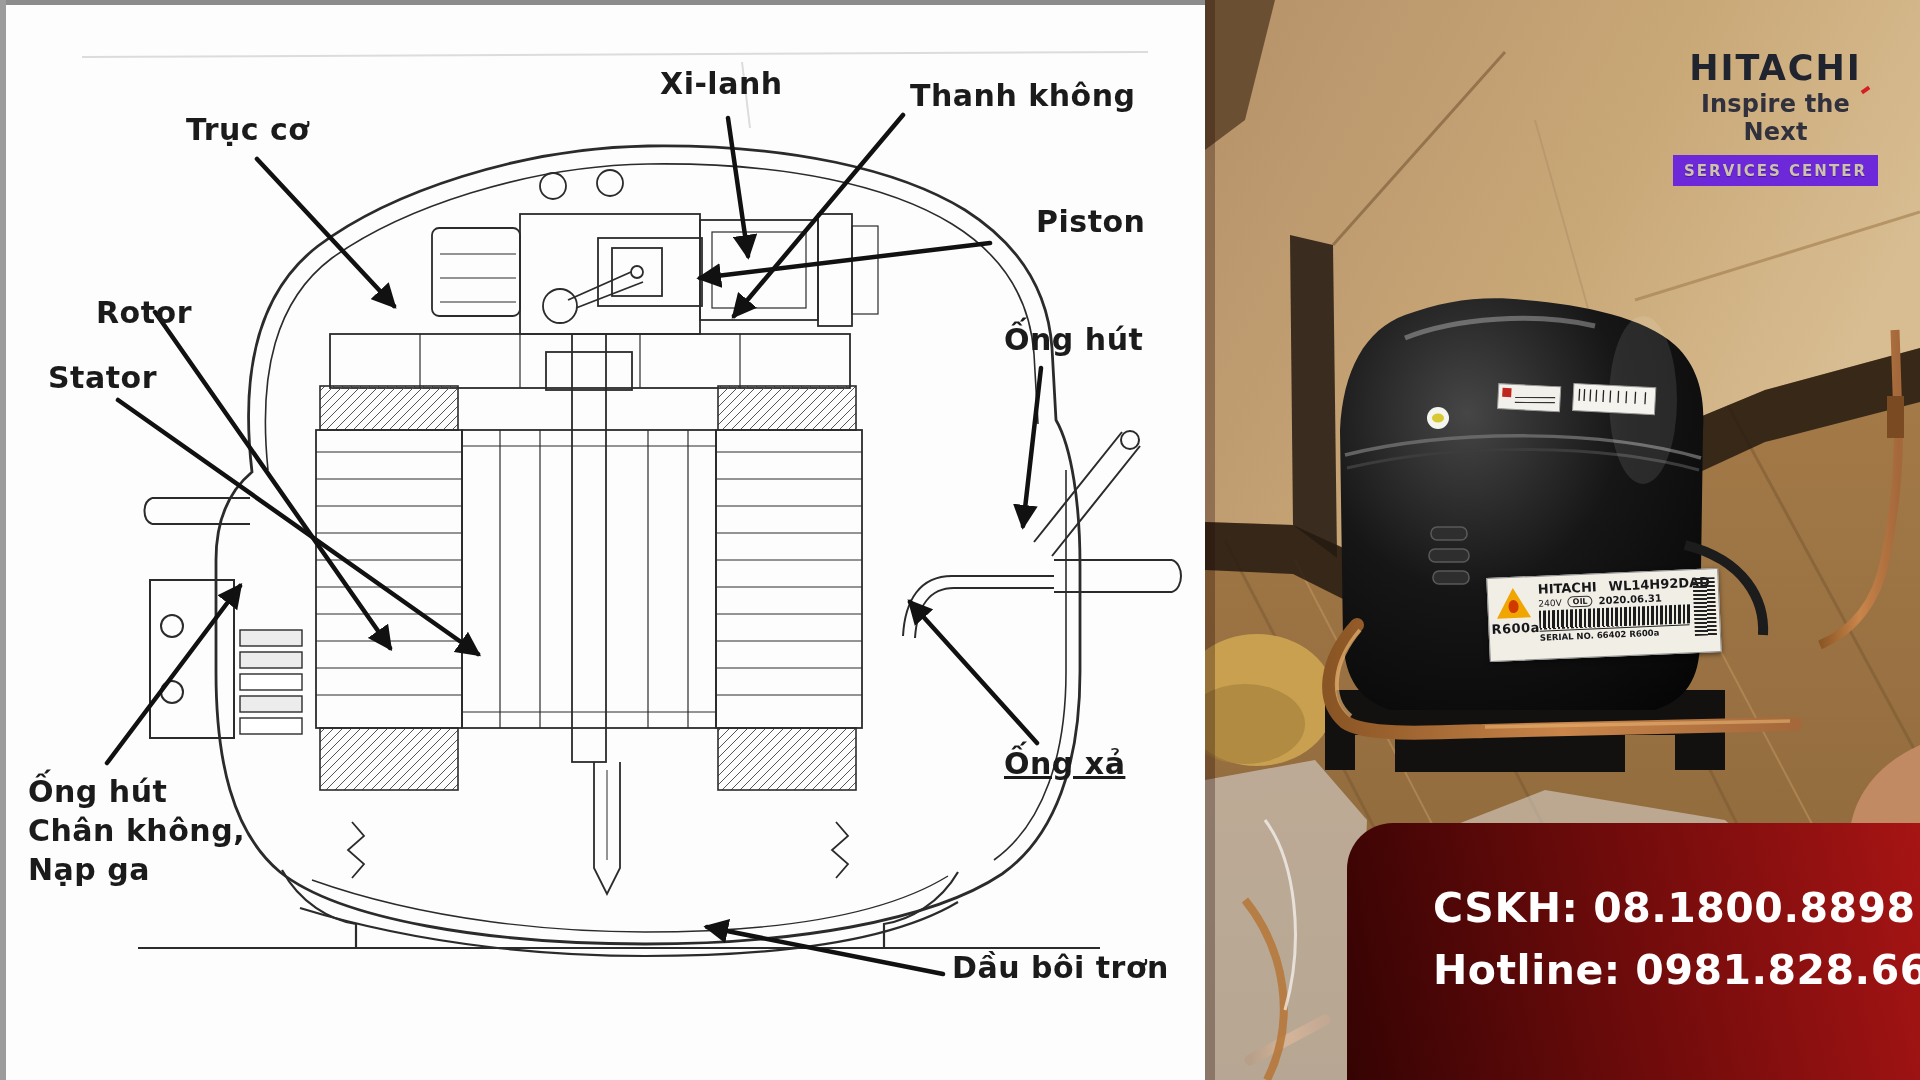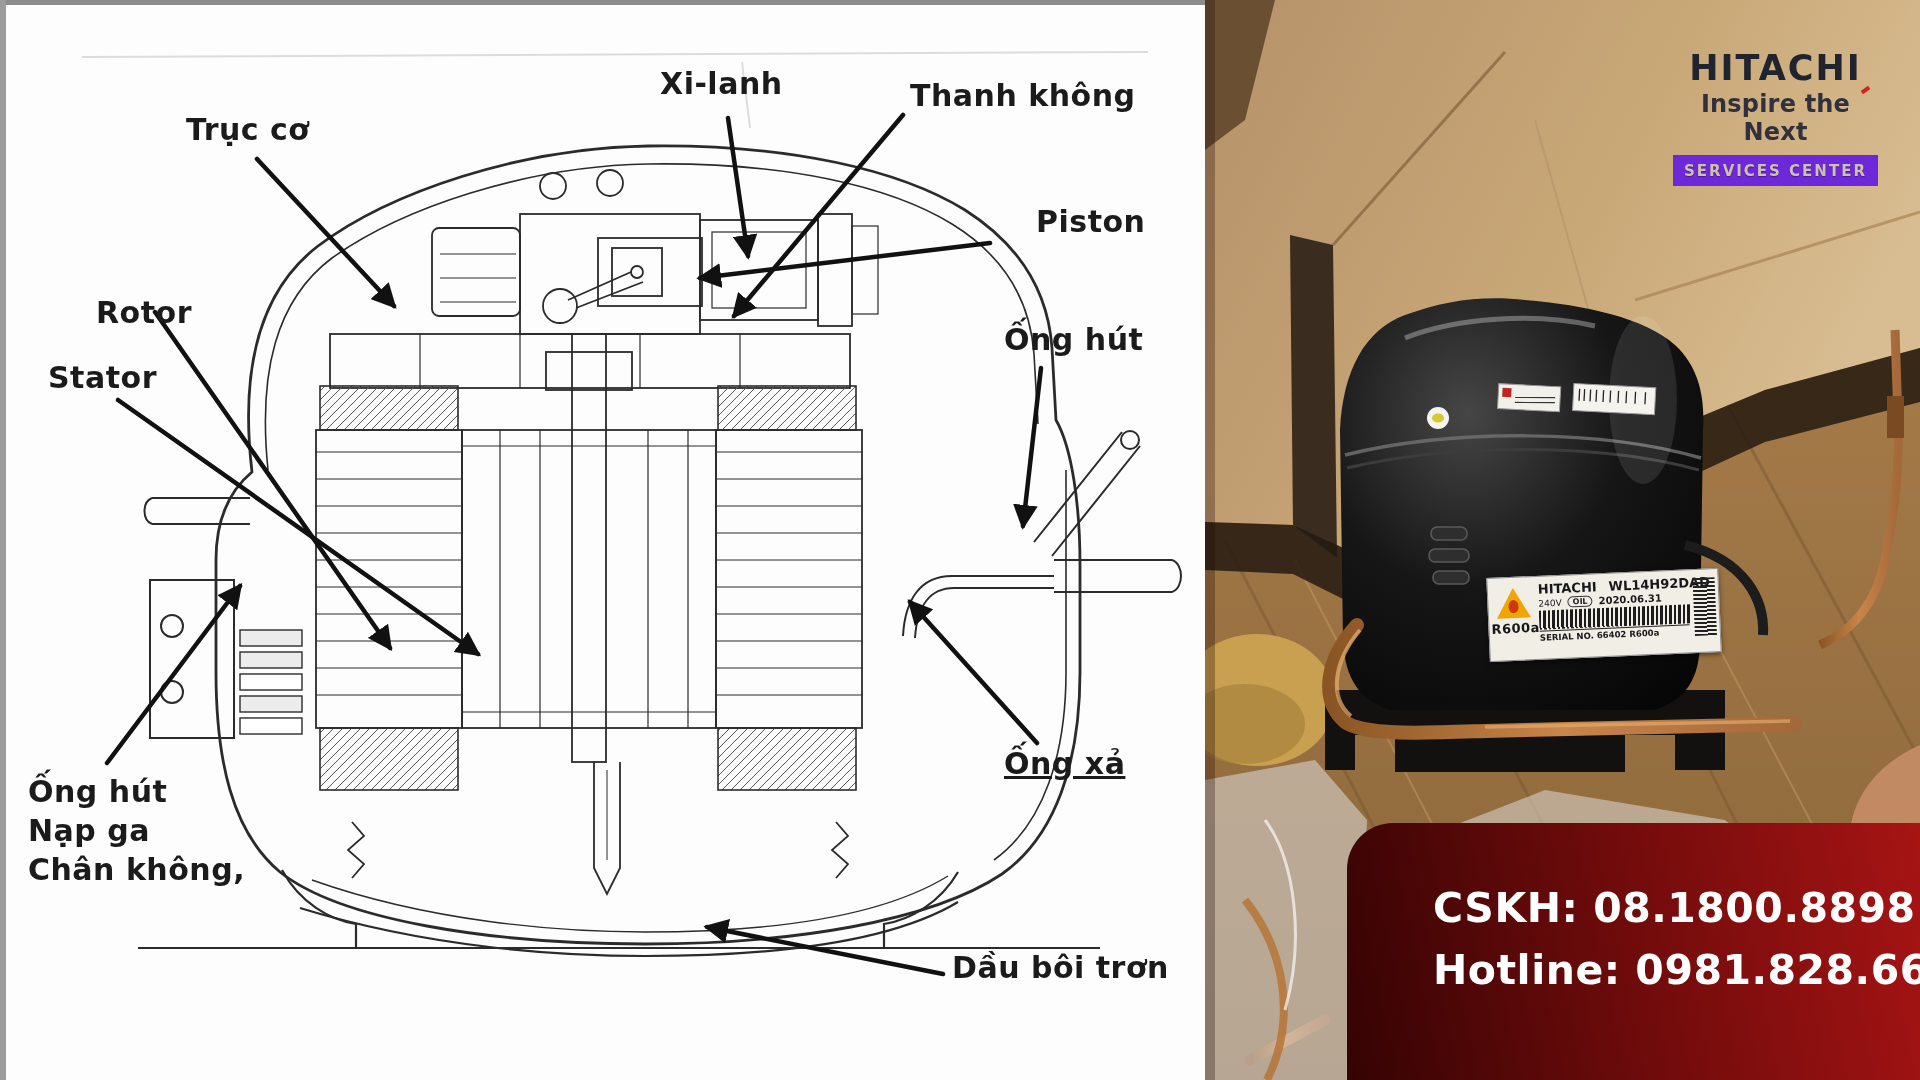--- a/index.html
+++ b/index.html
@@ -219,22 +219,22 @@
     <div class="dlabel" style="left:186px; top:112px;">Trục cơ</div>
     <div class="dlabel" style="left:660px; top:66px;">Xi-lanh</div>
     <div class="dlabel" style="left:910px; top:78px;">Thanh không</div>
     <div class="dlabel" style="left:1036px; top:204px;">Piston</div>
     <div class="dlabel" style="left:1004px; top:322px;">Ống hút</div>
     <div class="dlabel" style="left:96px; top:272px;margin-top:23px;">Rotor</div>
     <div class="dlabel" style="left:48px; top:360px;">Stator</div>
     <div class="dlabel" style="left:1004px; top:746px;text-decoration:underline;">Ống xả</div>
     <div class="dlabel multi" style="left:28px; top:772px;">
       <div>Ống hút</div>
+      <div>Chân không,</div>
       <div>Nạp ga</div>
-      <div>Chân không,</div>
     </div>
     <div class="dlabel" style="left:952px; top:950px;">Dầu bôi trơn</div>
   </div>
 
   <div class="photo-panel">
 
     <svg class="photo-svg" width="715" height="1080" viewBox="0 0 715 1080">
       <defs>
         <linearGradient id="woodGrad" x1="0" y1="0" x2="0" y2="1">
           <stop offset="0" stop-color="#b2854f"></stop>

